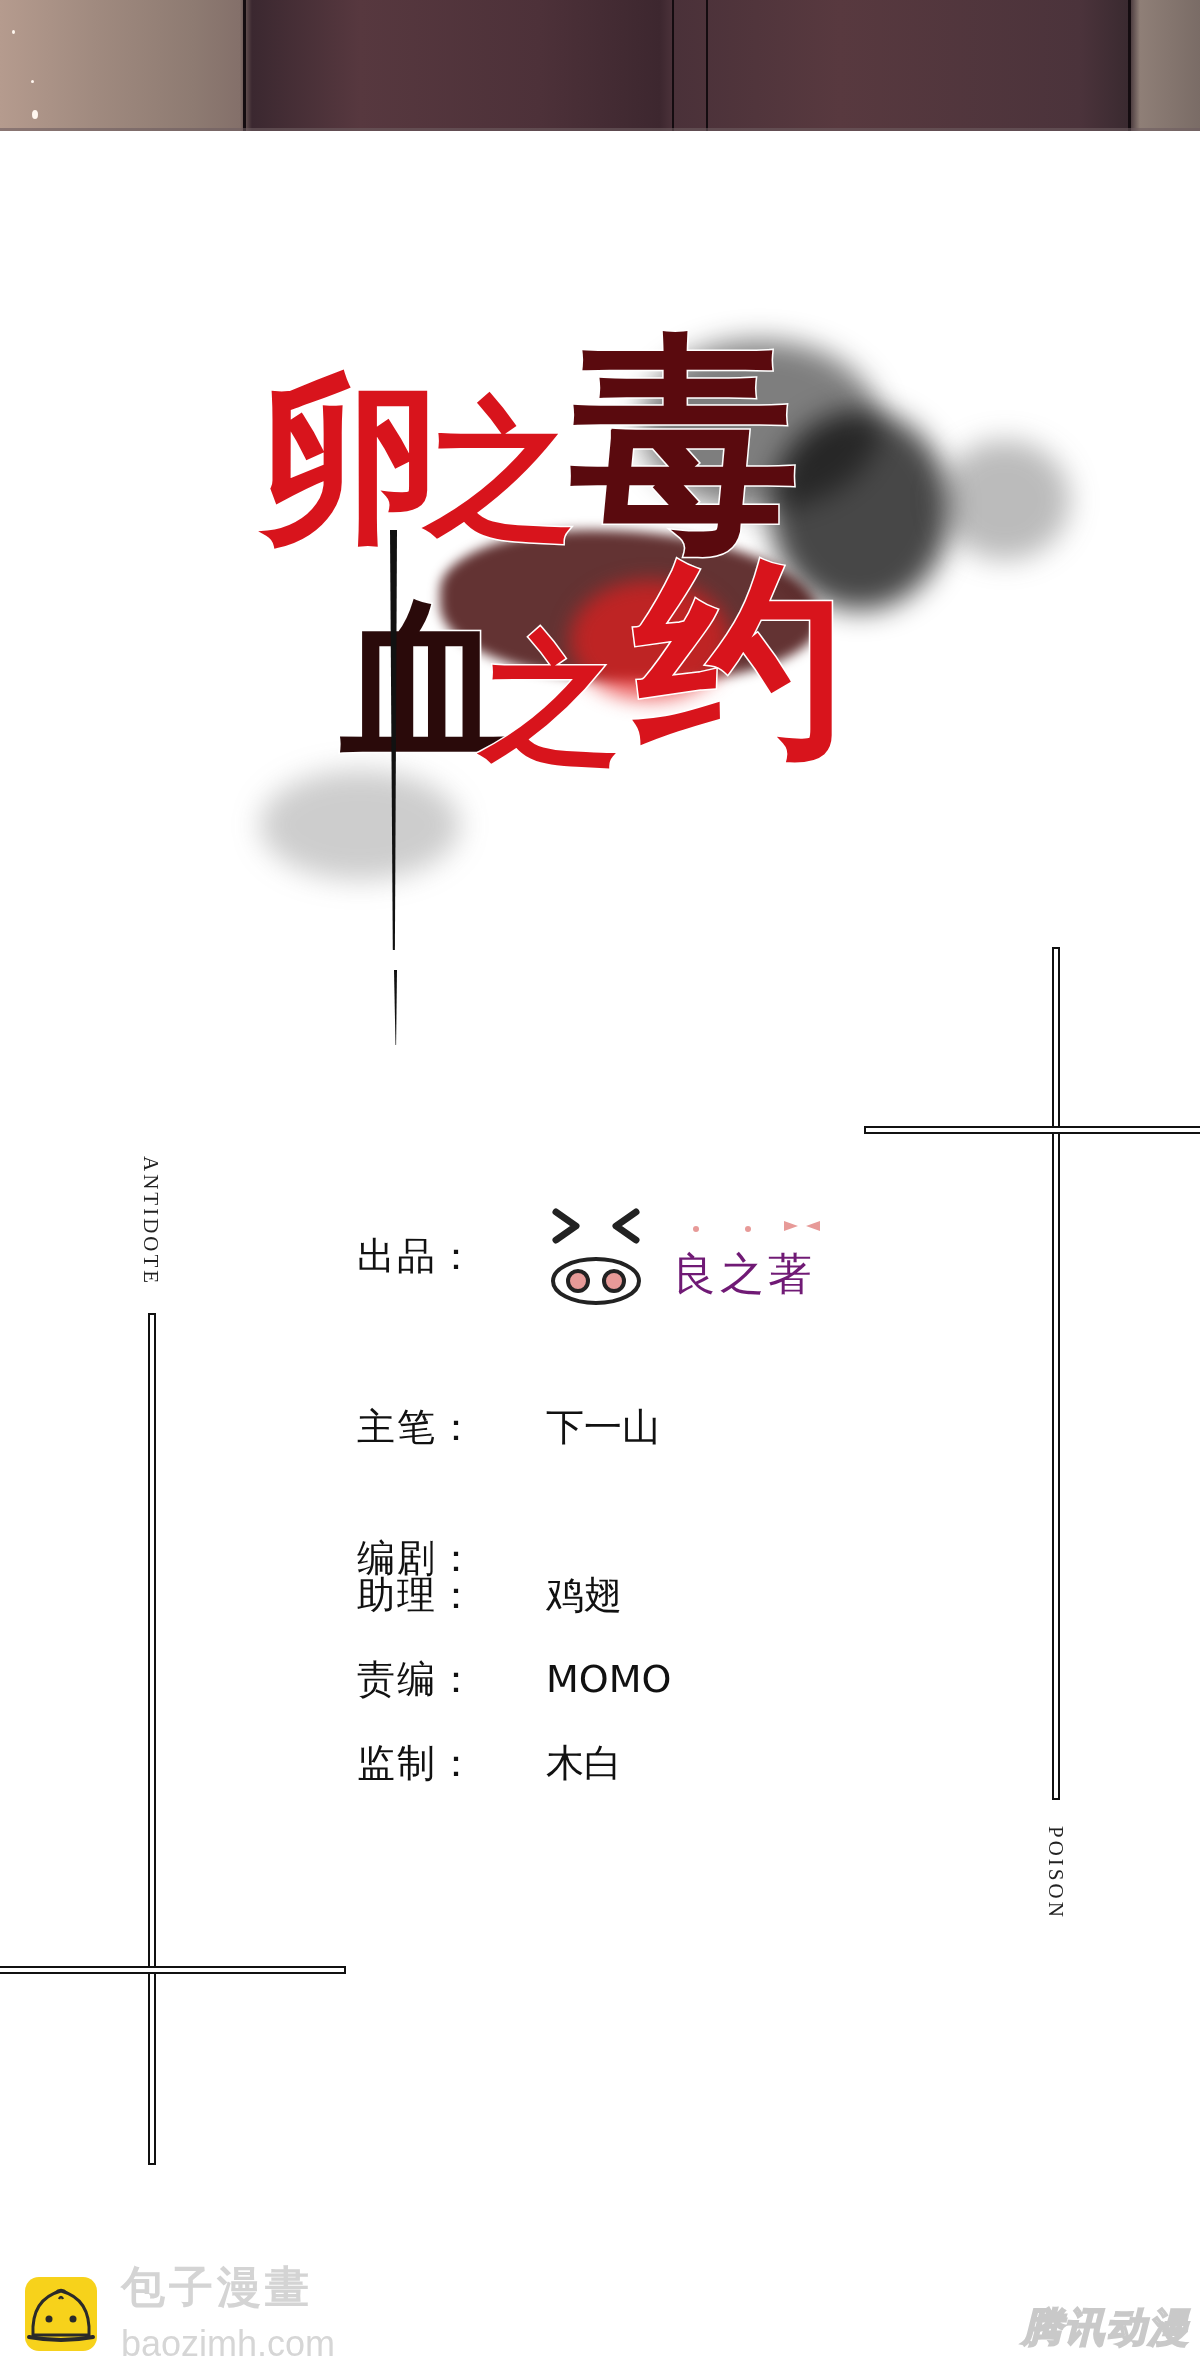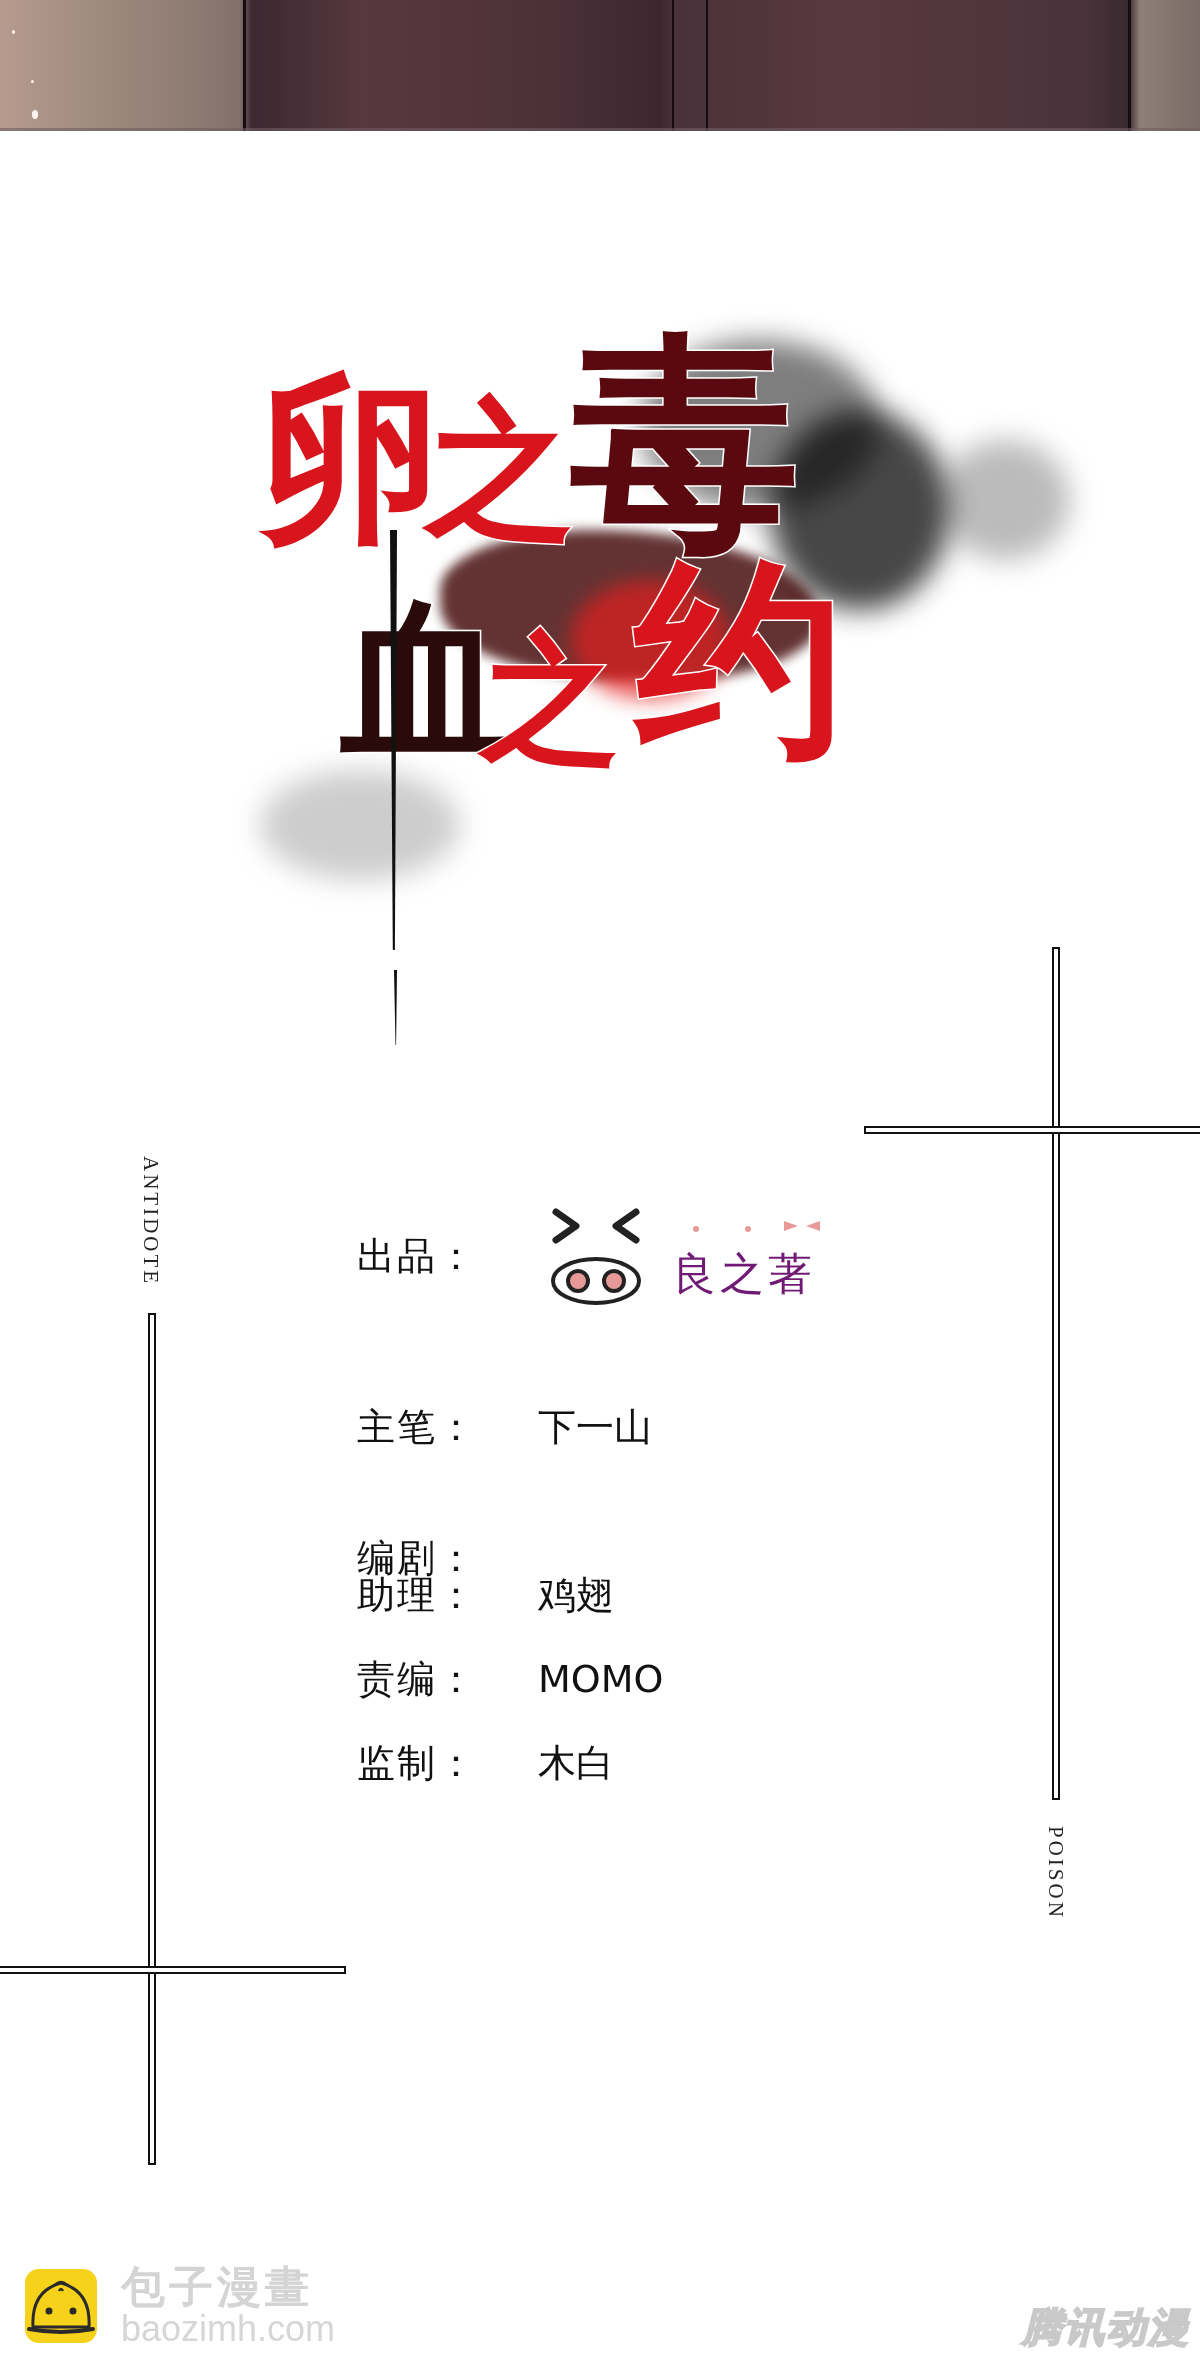--- a/index.html
+++ b/index.html
@@ -17,36 +17,36 @@
   #logo{left:240px;top:330px;width:860px;height:720px;}
   .logo-char{position:absolute;font-family:"DejaVu Sans",sans-serif;font-weight:bold;line-height:1;
     color:#d8141c;-webkit-text-stroke:3px #ffffff;paint-order:stroke fill;}
   .logo-char.dark{color:#3a0709;}
   .ink{position:absolute;border-radius:50%;filter:blur(14px);}
   .spike{position:absolute;background:#111;}
 
   
   .credit-row{position:absolute;left:357px;height:60px;display:flex;align-items:center;font-size:38px;color:#111;line-height:1;white-space:pre;}
   .credit-label{display:inline-block;width:181px;letter-spacing:2px;}
-  .credit-value{display:inline-block;}
+  .credit-value{display:inline-block;margin-left:8px;}
 
   
   .bar{position:absolute;background:#ffffff;border:2.5px solid #111;box-sizing:border-box;}
 
   .side-label{position:absolute;font-family:"Liberation Serif","DejaVu Serif",serif;font-size:21px;color:#222;letter-spacing:3px;
     transform-origin:left top;transform:rotate(90deg);white-space:nowrap;}
 
   
   #pig{left:548px;top:1206px;width:96px;height:100px;}
 
   
   #baozi{left:25px;top:2265px;display:flex;align-items:center;gap:24px;}
   #baozi-icon{width:72px;height:74px;border-radius:14px;background:#f7d21b;position:relative;}
   #baozi-text-cn{font-size:44px;color:#d4d4d4;font-weight:bold;letter-spacing:4px;line-height:1;}
-  #baozi-text-en{font-size:36px;color:#d6d6d6;line-height:1;margin-top:2px;font-family:"Liberation Sans",sans-serif;}
+  #baozi-text-en{font-size:36px;color:#d6d6d6;line-height:1;margin-top:17px;font-family:"Liberation Sans",sans-serif;}
   #tencent{right:10px;top:2300px;font-size:40px;font-weight:bold;font-style:italic;color:#ffffff;
     -webkit-text-stroke:2px #c9c9c9;letter-spacing:2px;}
 </style>
 </head>
 <body>
 
 <div id="top-illustration" class="abs">
   <div class="fold" style="left:243px"></div>
   <div class="fold" style="left:672px;width:2px"></div>
   <div class="fold" style="left:706px;width:2px"></div>

